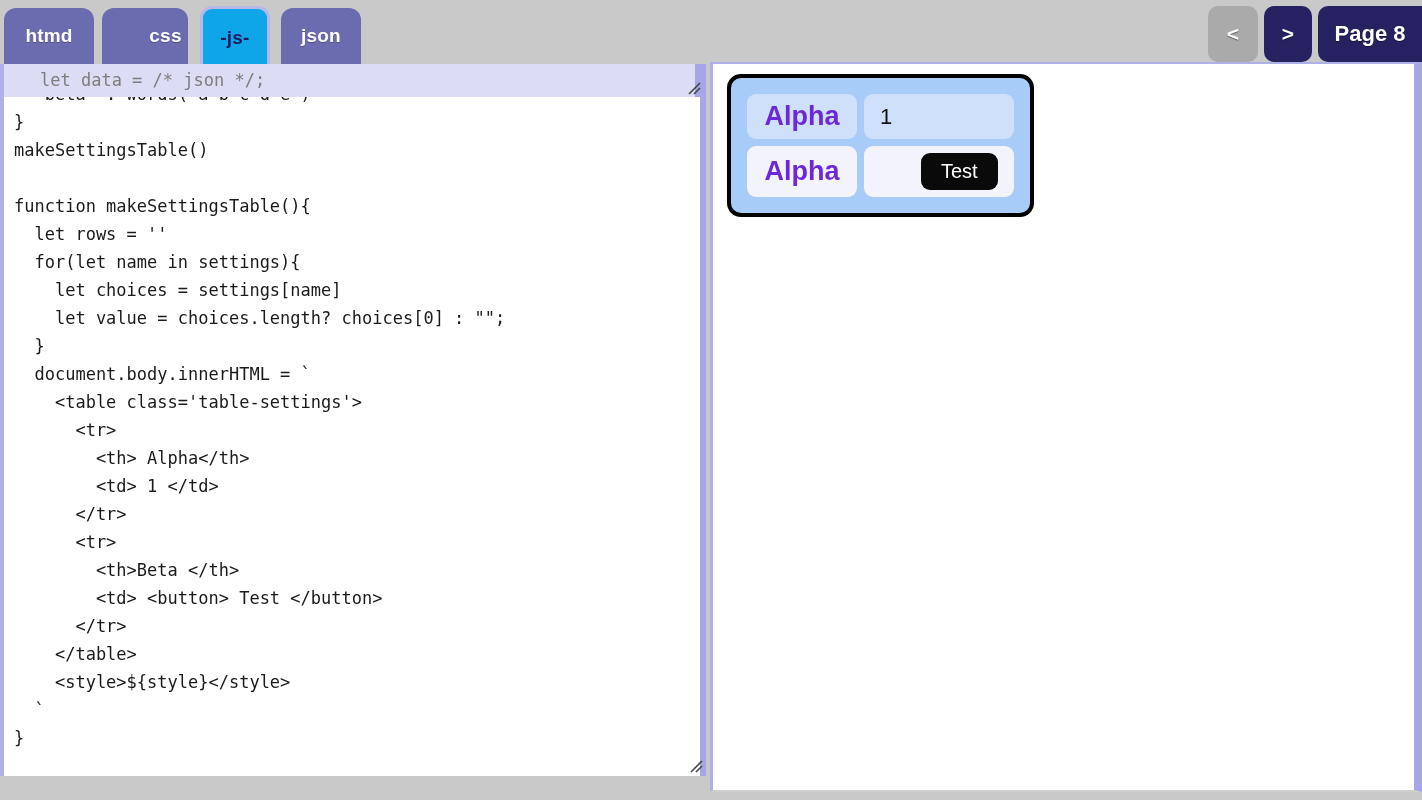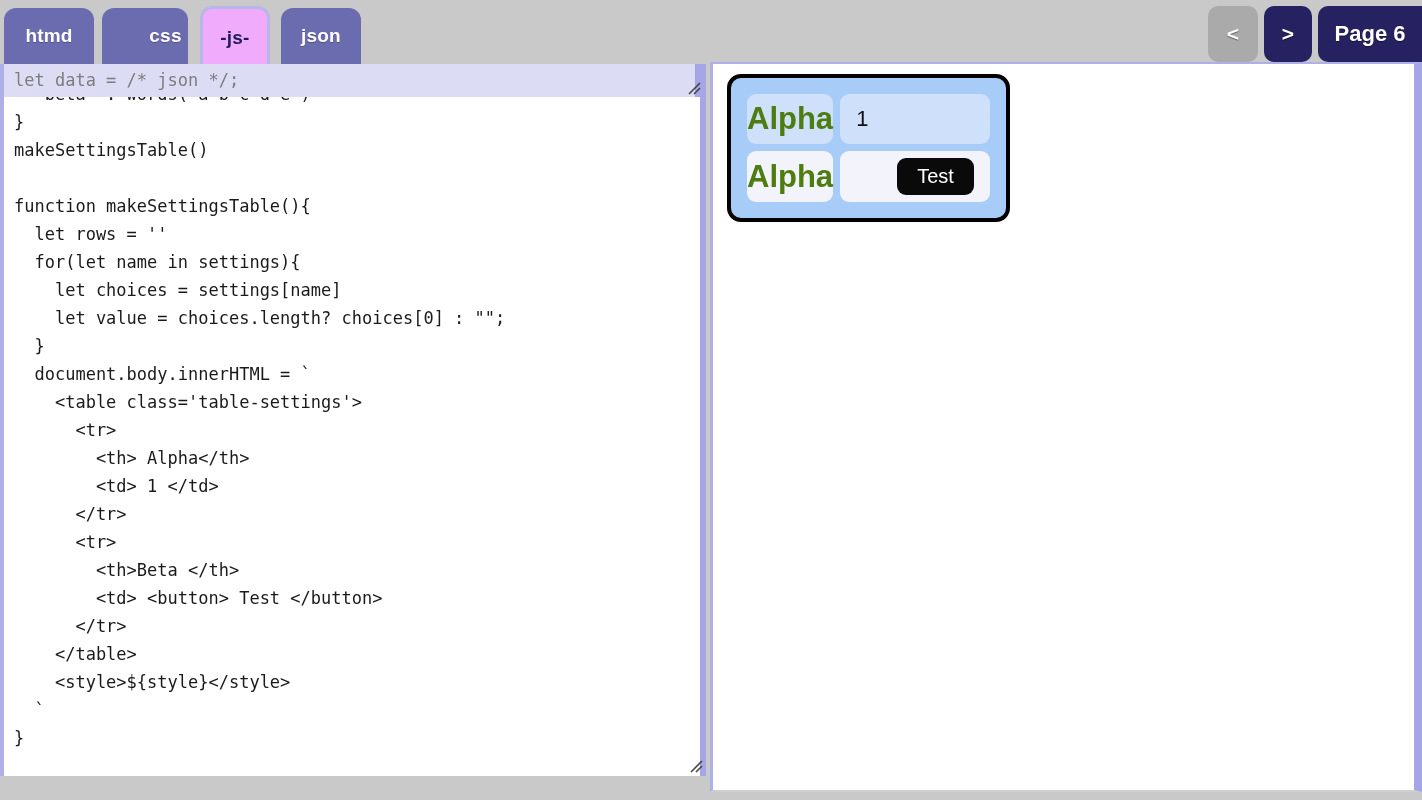--- a/index.html
+++ b/index.html
@@ -32,21 +32,21 @@
     font-weight: bold;
     display: flex;
     align-items: center;
     justify-content: center;
     box-sizing: border-box;
     letter-spacing: 0.2px;
     text-shadow: 0 1px 0 rgba(0,0,0,.25);
     cursor: pointer;
   }
   .tab.active {
-    background: #f0abfc;
+    background: #0ea5e9;
     color: #1d1d5e;
     border: 3px solid #b8b8e8;
     border-bottom: none;
     text-shadow: none;
     top: 6px;
     height: 60px;
   }
   #tab-0 { left: 4px;   width: 90px; }
   #tab-1 { left: 102px; width: 86px; padding-left: 41px; }
   #tab-2 { left: 200px; width: 70px; }
@@ -125,20 +125,21 @@
 
   
   #data-field {
     position: absolute;
     left: 4px; top: 64px;
     width: 700px; height: 33px;
     background: #dcdcf5;
     border: none;
     box-sizing: border-box;
     overflow: hidden;
+    padding-left: 26px;
   }
   #data-field-text {
     margin: 0;
     padding: 4px 0 0 10px;
     font-family: "DejaVu Sans Mono", "Liberation Mono", monospace;
     font-size: 17px;
     line-height: 24px;
     color: #7d7d7d;
     white-space: pre;
     background: transparent;
@@ -182,24 +183,24 @@
     background: #a8ccf8;
     border: 4px solid #000000;
     border-radius: 14px;
     padding: 9px;
     border-spacing: 7px;
     border-collapse: separate;
   }
   #settings-table th {
     background: #cfe0fb;
     border-radius: 9px;
-    font-size: 31px;
+    font-size: 27px;
     font-weight: bold;
-    color: #4d7c0f;
-    padding: 7px 0;
+    color: #6d28d9;
+    padding: 7px 16px;
     text-align: center;
     min-width: 78px;
   }
   #settings-table td {
     background: #cfe0fb;
     border-radius: 9px;
     font-size: 22px;
     color: #111111;
     padding: 7px 16px;
     text-align: left;
@@ -241,21 +242,21 @@
       <span>json</span>
     </div>
 
     <div class="pagerbtn" id="btn-prev">
       <span>&lt;</span>
     </div>
     <div class="pagerbtn" id="btn-next">
       <span>&gt;</span>
     </div>
     <div class="pagerbtn" id="btn-page">
-      <span>Page 6</span>
+      <span>Page 8</span>
     </div>
   </div>
 
   <div id="code-editor">
     <pre id="code-text">  'beta' : words('a b c d e')
 }
 makeSettingsTable()
 
 function makeSettingsTable(){
   let rows = ''

